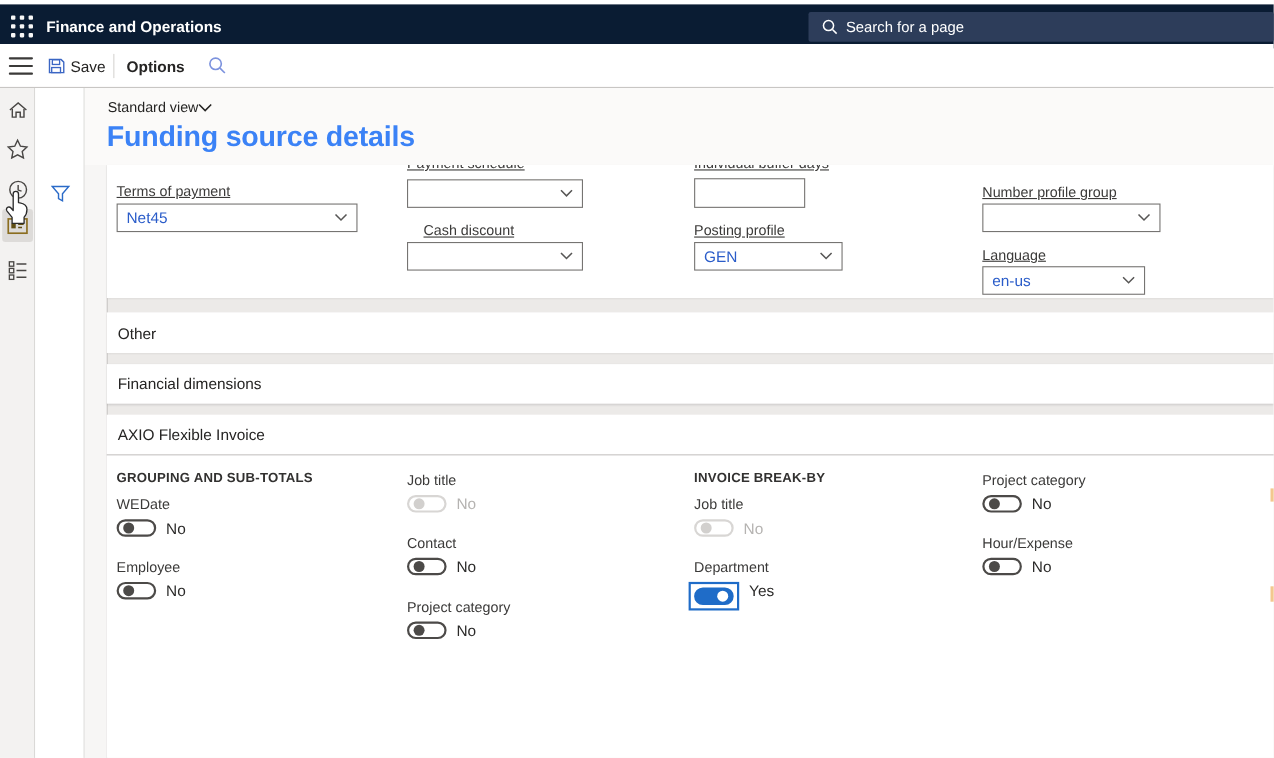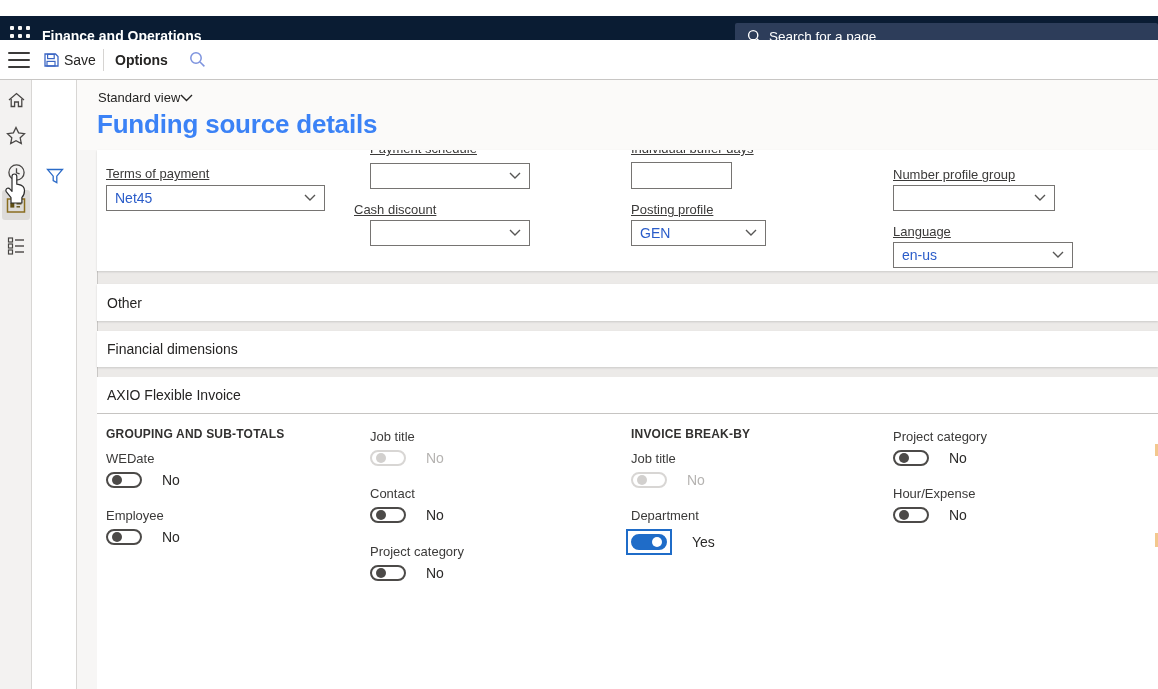--- a/index.html
+++ b/index.html
@@ -1,20 +1,20 @@
 <!DOCTYPE html>
 <html><head>
 <meta charset="utf-8">
 <style>
   * { margin:0; padding:0; box-sizing:border-box; }
   html,body { width:1158px; height:689px; }
   body { font-family:"Liberation Sans", sans-serif; background:#ffffff; position:relative; overflow:hidden; }
 
   
-  .topbar { position:absolute; left:0; top:16px; width:1158px; height:40px; background:#0a1c33; display:flex; align-items:center;padding-left:48px; }
+  .topbar { position:absolute; left:0; top:4px; width:1158px; height:40px; background:#0a1c33; display:flex; align-items:center;padding-left:48px; }
   .waffle-btn { position:absolute; left:0; top:0; width:40px; height:40px; display:flex; align-items:center; justify-content:center; cursor:pointer; }
   .waffle { display:grid; grid-template-columns:repeat(3,4px); grid-template-rows:repeat(3,4px); gap:4px; }
   .waffle span { background:#f7f7f7; width:4px; height:4px; border-radius:1px; }
   .app-title { position:absolute; left:42px; top:0; height:40px; line-height:40px; color:#ffffff; font-size:14px; font-weight:700; }
   .tsearch-box { position:absolute; left:735px; top:7px; width:423px; height:27px; background:#2d3d5a; border-radius:2px; display:flex; align-items:center; padding-left:12px; }
   .tsearch-box svg { flex:0 0 auto; margin-right:7px; }
   .tsearch { background:transparent; border:none; outline:none; color:#c4b5fd; font-size:13.5px; font-family:"Liberation Sans",sans-serif; width:330px; }
   .tsearch::placeholder { color:#ffffff; opacity:1; }
 
   
@@ -47,21 +47,21 @@
   
   .flabel { position:absolute; font-size:13px; color:#3b3a39; white-space:nowrap;text-decoration:underline; }
   .combo, .textbox { position:absolute; height:26px; border:1px solid #767472; background:#ffffff; display:flex; align-items:center; justify-content:space-between; padding:0 8px; cursor:pointer; }
   .combo .val { font-size:14px; color:#2a5cc9; }
   .textbox { cursor:text; }
 
   
   .grp-hdr { position:absolute; font-size:12px; font-weight:700; color:#323130; letter-spacing:0.2px; }
   .tog { position:absolute; }
   .tog .lbl { font-size:13px; color:#3b3a39; margin-bottom:6px; white-space:nowrap; }
-  .trow { display:flex; align-items:center; gap:20px; }
+  .trow { display:flex; align-items:flex-start; gap:9px; }
   .pill { width:36px; height:16px; border:2px solid #4c4a48; border-radius:10px; position:relative; background:#ffffff; cursor:pointer; flex:0 0 auto; }
   .pill .knob { position:absolute; width:10px; height:10px; border-radius:50%; background:#4c4a48; top:1px; left:4px; }
   .pill.on { background:#1f6cc8; border-color:#1f6cc8; }
   .pill.on .knob { background:#ffffff; left:auto; right:3px; }
   .pill.dis { border-color:#d8d6d4; }
   .pill.dis .knob { background:#d2d0ce; }
   .state { font-size:14px; color:#2b2a29; }
   .state.dis { color:#b5b3b1; }
   .focusring { border:2px solid #1f6cc8; padding:3px; display:inline-flex; background:#ffffff; margin-left:-5px; }
 
@@ -190,21 +190,21 @@
       </svg>
   </div>
 
   <div class="flabel" style="left:273px; top:-9px;">Payment schedule</div>
   <div class="combo" style="left:273px; top:13px; width:160px;">
     <span class="val"></span>
     <svg width="12" height="8" viewBox="0 0 12 8">
         <path d="M1 1 L6 6 L11 1" fill="none" stroke="#575655" stroke-width="1.4"></path>
       </svg>
   </div>
-  <div class="flabel" style="left:257px; top:52px;text-align:right;">Cash discount</div>
+  <div class="flabel" style="left:288px; top:52px;text-align:right;">Cash discount</div>
   <div class="combo" style="left:273px; top:70px; width:160px;">
     <span class="val"></span>
     <svg width="12" height="8" viewBox="0 0 12 8">
         <path d="M1 1 L6 6 L11 1" fill="none" stroke="#575655" stroke-width="1.4"></path>
       </svg>
   </div>
 
   <div class="flabel" style="left:534px; top:-9px;">Individual buffer days</div>
   <div class="textbox" style="left:534px; top:12px; width:101px; height:27px;">
     <span class="val"></span>
@@ -218,21 +218,21 @@
   </div>
 
   <div class="flabel" style="left:796px; top:17px;">Number profile group</div>
   <div class="combo" style="left:796px; top:35px; width:162px;">
     <span class="val"></span>
     <svg width="12" height="8" viewBox="0 0 12 8">
         <path d="M1 1 L6 6 L11 1" fill="none" stroke="#575655" stroke-width="1.4"></path>
       </svg>
   </div>
   <div class="flabel" style="left:796px; top:74px;">Language</div>
-  <div class="combo" style="left:796px; top:92px; width:180px;">
+  <div class="combo" style="left:796px; top:92px; width:148px;">
     <span class="val">en-us</span>
     <svg width="12" height="8" viewBox="0 0 12 8">
         <path d="M1 1 L6 6 L11 1" fill="none" stroke="#575655" stroke-width="1.4"></path>
       </svg>
   </div>
 </div>
 
 <div class="bar" style="top:284px; height:37px;">
   <span>Other</span>
 </div>

